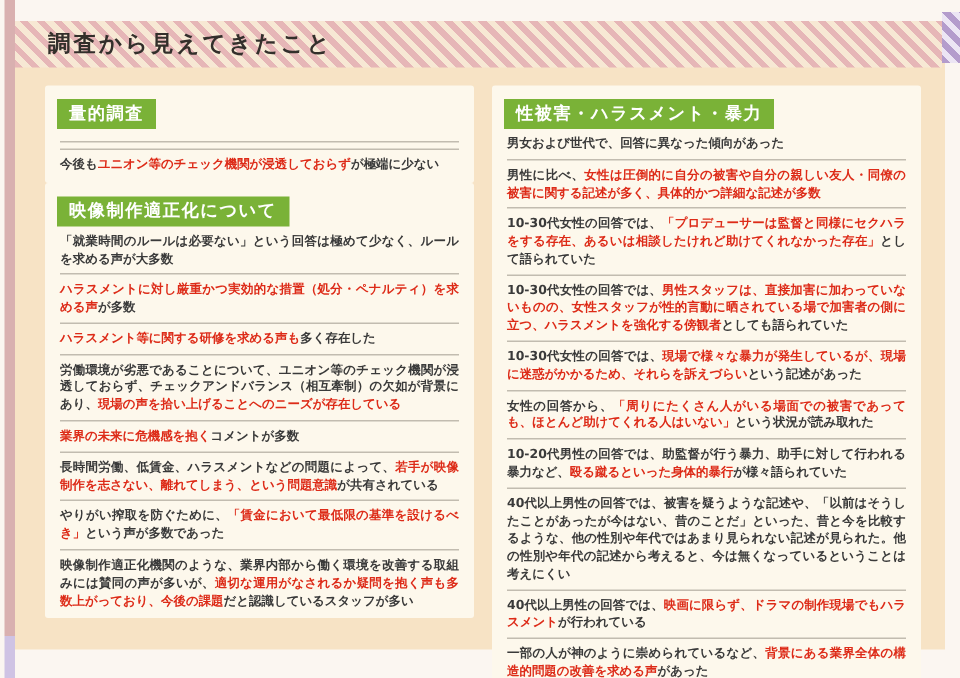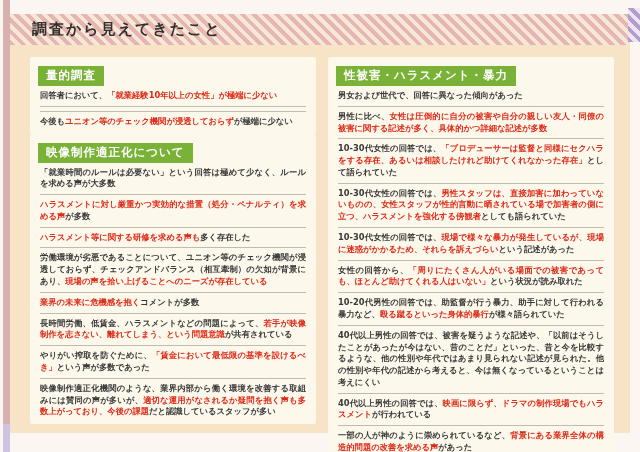--- a/index.html
+++ b/index.html
@@ -64,21 +64,21 @@
   <div class="left-band"></div>
   <div class="left-band-bottom"></div>
 
   <div class="content">
     <div class="banner">
       <div class="banner-title">調査から見えてきたこと</div>
     </div>
 
     <div class="columns">
       <div class="col">
-        <section class="panel"><div class="badge">量的調査</div><p class="item"><span>回答者において、</span><span class="em">「就業経験10年以上の女性」が極端に少ない</span></p><div class="sep"></div><div class="sep"></div><p class="item"><span>今後も</span><span class="em">ユニオン等のチェック機関が浸透しておらず</span><span>が極端に少ない</span></p></section>
+        <section class="panel"><div class="badge">量的調査</div><div class="sep"></div><div class="sep"></div><p class="item"><span>今後も</span><span class="em">ユニオン等のチェック機関が浸透しておらず</span><span>が極端に少ない</span></p></section>
           <section class="panel"><div class="badge">映像制作適正化について</div><p class="item"><span>「就業時間のルールは必要ない」という回答は極めて少なく、ルールを求める声が大多数</span></p><div class="sep"></div><p class="item"><span class="em">ハラスメントに対し厳重かつ実効的な措置（処分・ペナルティ）を求める声</span><span>が多数</span></p><div class="sep"></div><p class="item"><span class="em">ハラスメント等に関する研修を求める声も</span><span>多く存在した</span></p><div class="sep"></div><p class="item"><span>労働環境が劣悪であることについて、ユニオン等のチェック機関が浸透しておらず、チェックアンドバランス（相互牽制）の欠如が背景にあり、</span><span class="em">現場の声を拾い上げることへのニーズが存在している</span></p><div class="sep"></div><p class="item"><span class="em">業界の未来に危機感を抱く</span><span>コメントが多数</span></p><div class="sep"></div><p class="item"><span>長時間労働、低賃金、ハラスメントなどの問題によって、</span><span class="em">若手が映像制作を志さない、離れてしまう、という問題意識</span><span>が共有されている</span></p><div class="sep"></div><p class="item"><span>やりがい搾取を防ぐために、</span><span class="em">「賃金において最低限の基準を設けるべき」</span><span>という声が多数であった</span></p><div class="sep"></div><p class="item"><span>映像制作適正化機関のような、業界内部から働く環境を改善する取組みには賛同の声が多いが、</span><span class="em">適切な運用がなされるか疑問を抱く声も多数上がっており、今後の課題</span><span>だと認識しているスタッフが多い</span></p></section>
       </div>
       <div class="col">
           <section class="panel"><div class="badge">性被害・ハラスメント・暴力</div><p class="item"><span>男女および世代で、回答に異なった傾向があった</span></p><div class="sep"></div><p class="item"><span>男性に比べ、</span><span class="em">女性は圧倒的に自分の被害や自分の親しい友人・同僚の被害に関する記述が多く、具体的かつ詳細な記述が多数</span></p><div class="sep"></div><p class="item"><span>10-30代女性の回答では、</span><span class="em">「プロデューサーは監督と同様にセクハラをする存在、あるいは相談したけれど助けてくれなかった存在」</span><span>として語られていた</span></p><div class="sep"></div><p class="item"><span>10-30代女性の回答では、</span><span class="em">男性スタッフは、直接加害に加わっていないものの、女性スタッフが性的言動に晒されている場で加害者の側に立つ、ハラスメントを強化する傍観者</span><span>としても語られていた</span></p><div class="sep"></div><p class="item"><span>10-30代女性の回答では、</span><span class="em">現場で様々な暴力が発生しているが、現場に迷惑がかかるため、それらを訴えづらい</span><span>という記述があった</span></p><div class="sep"></div><p class="item"><span>女性の回答から、</span><span class="em">「周りにたくさん人がいる場面での被害であっても、ほとんど助けてくれる人はいない」</span><span>という状況が読み取れた</span></p><div class="sep"></div><p class="item"><span>10-20代男性の回答では、助監督が行う暴力、助手に対して行われる暴力など、</span><span class="em">殴る蹴るといった身体的暴行</span><span>が様々語られていた</span></p><div class="sep"></div><p class="item"><span>40代以上男性の回答では、被害を疑うような記述や、「以前はそうしたことがあったが今はない、昔のことだ」といった、昔と今を比較するような、他の性別や年代ではあまり見られない記述が見られた。他の性別や年代の記述から考えると、今は無くなっているということは考えにくい</span></p><div class="sep"></div><p class="item"><span>40代以上男性の回答では、</span><span class="em">映画に限らず、ドラマの制作現場でもハラスメント</span><span>が行われている</span></p><div class="sep"></div><p class="item"><span>一部の人が神のように崇められているなど、</span><span class="em">背景にある業界全体の構造的問題の改善を求める声</span><span>があった</span></p></section>
         </div>
     </div>
   </div>
 
   <div class="purple-corner"></div>
 </div>

